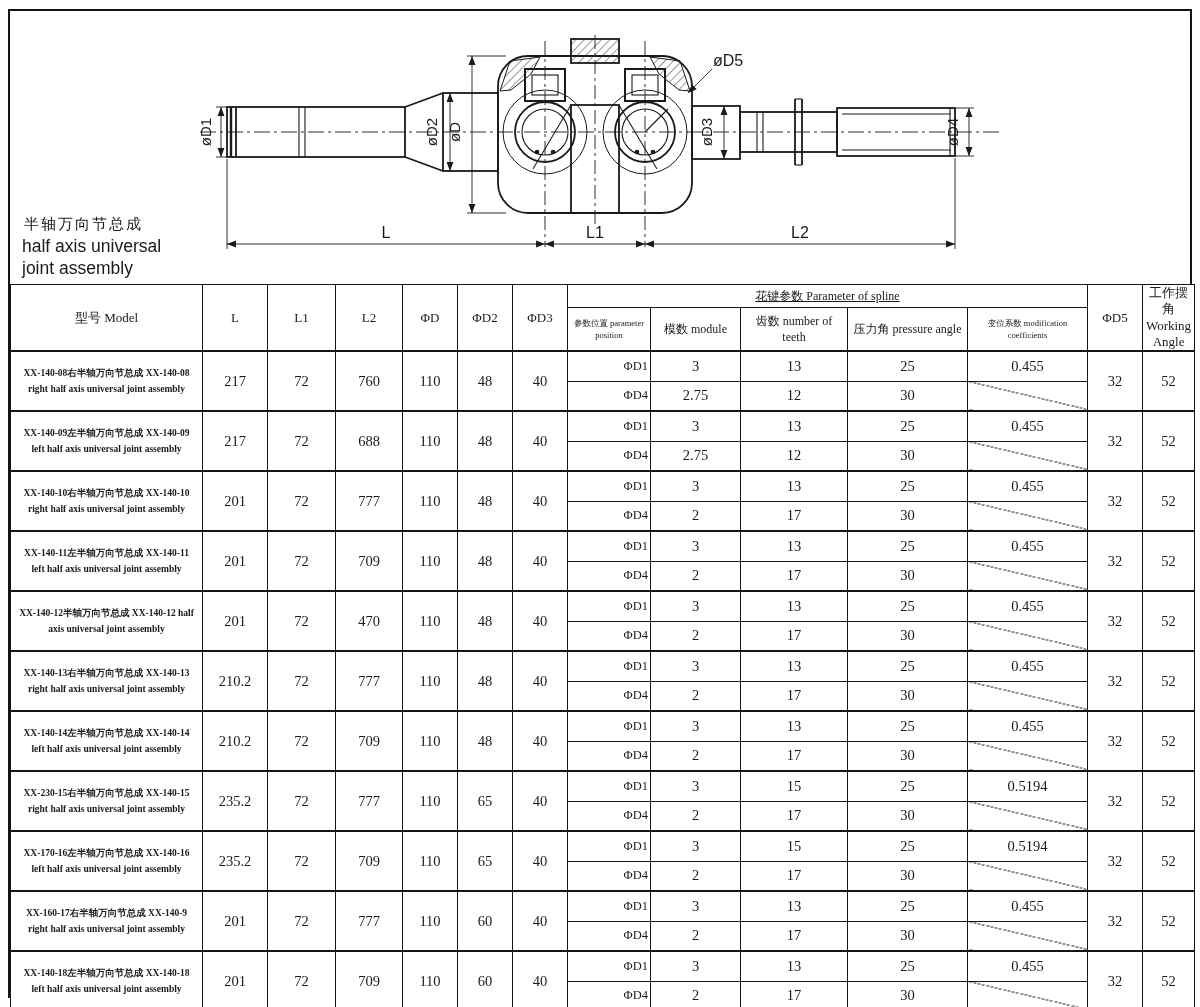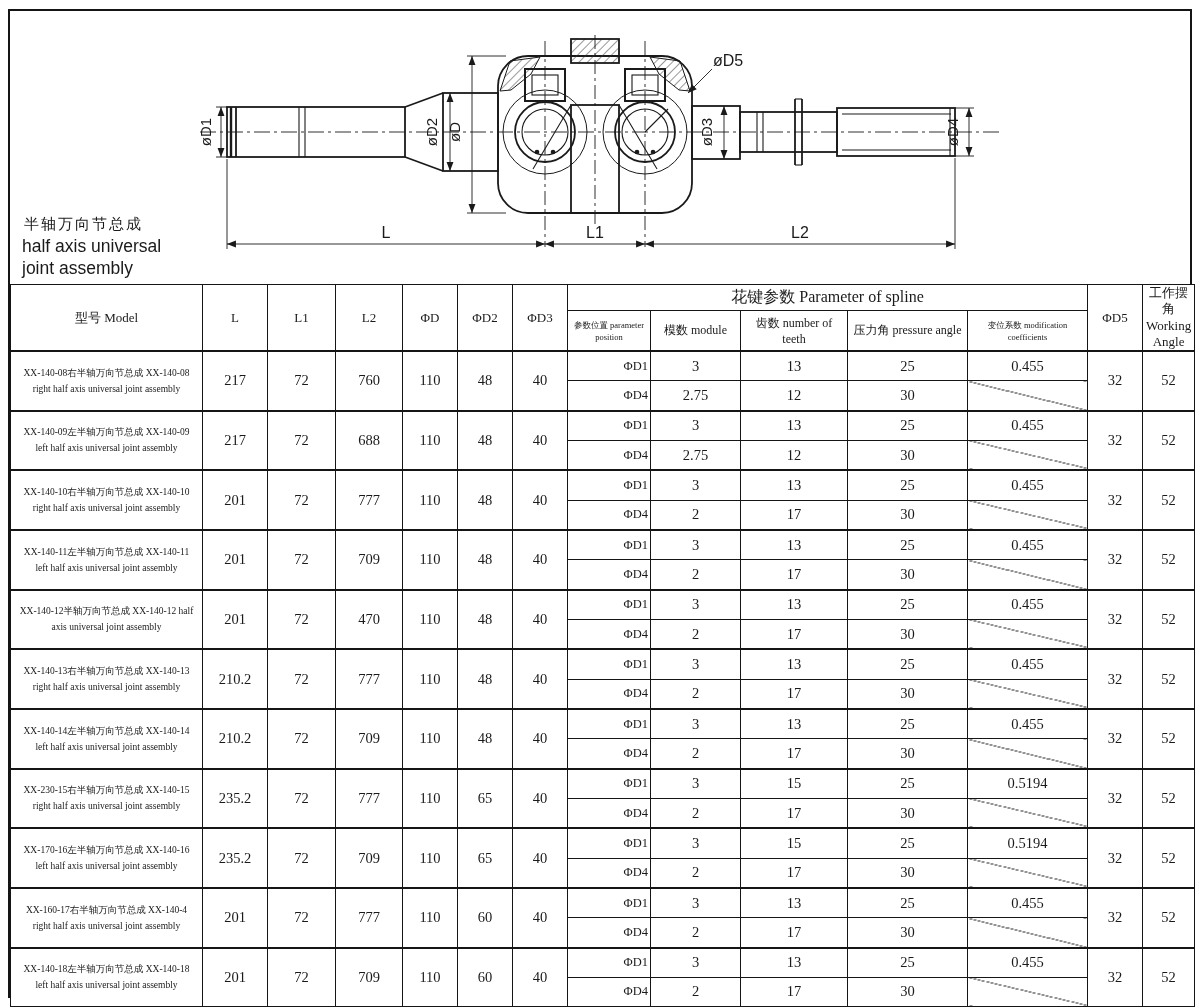--- a/index.html
+++ b/index.html
@@ -21,25 +21,25 @@
   th, td {
     border:1.6px solid #151515; border-top-width:1px; border-bottom-width:1px;
     text-align:center; vertical-align:middle; font-weight:normal; padding:0 2px;
     overflow:hidden;
   }
   thead th { border-width:1.6px; }
   thead tr.group-row { height:17px; }
   thead tr.sub-row { height:19px; }
   tbody tr.model-start td { border-top:2.2px solid #151515; }
   th.h-main { font-size:13px; }
-  th.h-group { font-size:16px; }
+  th.h-group { font-size:12px;text-decoration:underline; }
   th.h-sub { font-size:12px; }
   th.h-tiny { font-size:8.5px; }
   th.h-wa { font-size:13px; line-height:1.25; }
-  td.model { font-size:9.5px; line-height:1.7; padding:3px 6px; }
+  td.model { font-size:9.5px; line-height:1.7; padding:3px 6px;font-weight:bold; }
   td.num { font-size:14.5px; }
   td.pos { font-size:12.5px;text-align:right; }
   td.slash {
     background:linear-gradient(to top right,
       transparent 49.35%, #2a2a2a 49.35%, #2a2a2a 50.65%, transparent 50.65%);
   }
 </style>
 </head>
 <body>
 
@@ -415,21 +415,21 @@
             <td class="num" rowspan="2">52</td>
           </tr>
           <tr class="sub">
             <td class="pos">ΦD4</td>
             <td class="num">2</td>
             <td class="num">17</td>
             <td class="num">30</td>
             <td class="slash"></td>
           </tr>
           <tr class="model-start">
-            <td class="model" rowspan="2"><span>XX-160-17右半轴万向节总成</span> <span>XX-140-4 right half axis universal joint assembly</span></td>
+            <td class="model" rowspan="2"><span>XX-160-17右半轴万向节总成</span> <span>XX-140-9 right half axis universal joint assembly</span></td>
             <td class="num" rowspan="2">201</td>
             <td class="num" rowspan="2">72</td>
             <td class="num" rowspan="2">777</td>
             <td class="num" rowspan="2">110</td>
             <td class="num" rowspan="2">60</td>
             <td class="num" rowspan="2">40</td>
             <td class="pos">ΦD1</td>
             <td class="num">3</td>
             <td class="num">13</td>
             <td class="num">25</td>

